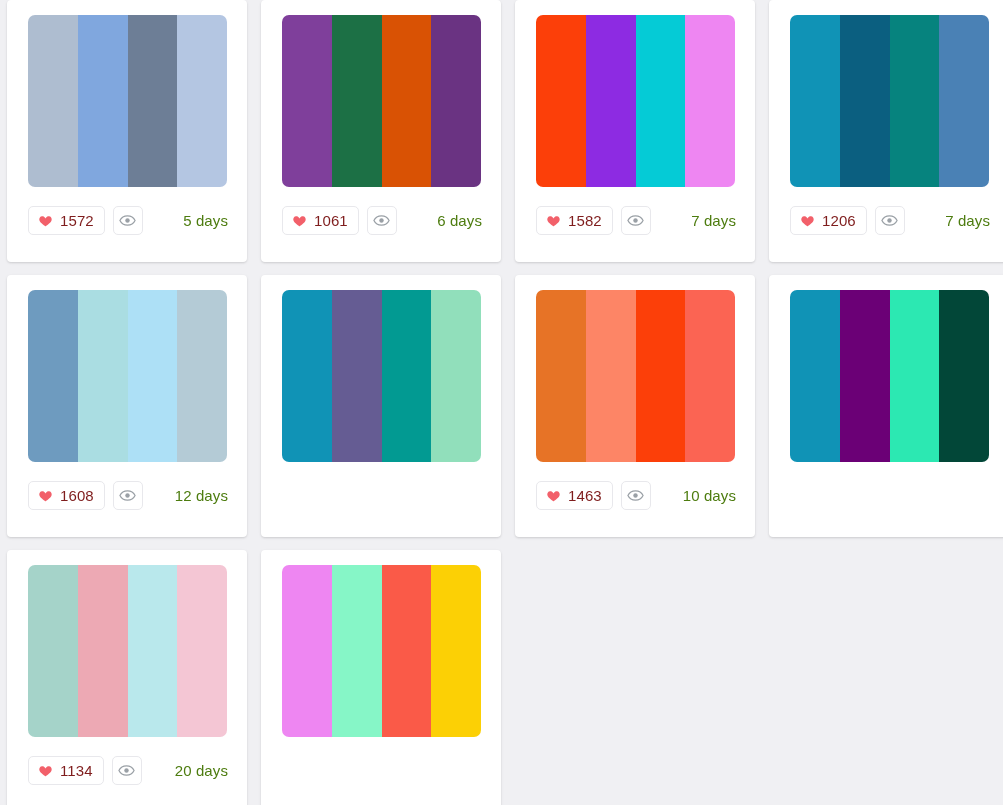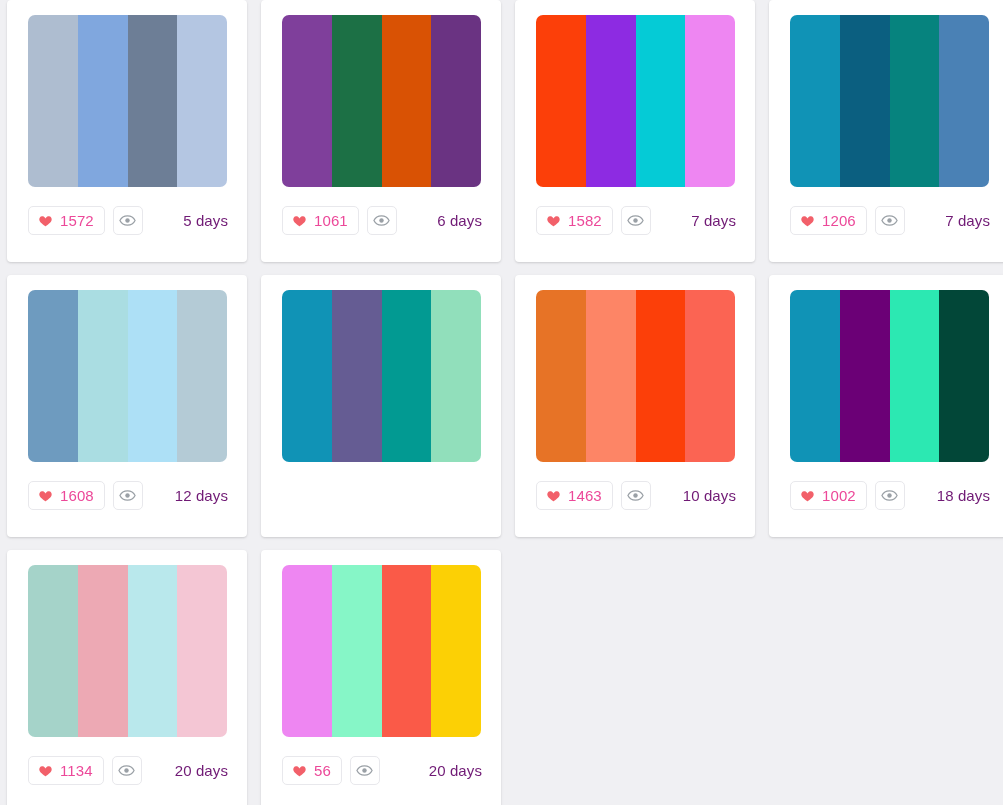--- a/index.html
+++ b/index.html
@@ -65,21 +65,21 @@
 
   .heart-icon {
     display: block;
     width: 15px;
     height: 14px;
     flex: none;
   }
 
   .likes-count {
     font-size: 15px;
-    color: #ec4899;
+    color: #7f1d1d;
     letter-spacing: 0.1px;
     line-height: 1;
   }
 
   .views-btn {
     display: inline-flex;
     align-items: center;
     justify-content: center;
     background: #ffffff;
     border: 1px solid #e8e8ec;
@@ -91,21 +91,21 @@
 
   .eye-icon {
     display: block;
     width: 17px;
     height: 17px;
   }
 
   .age-label {
     margin-left: auto;
     font-size: 15px;
-    color: #701a75;
+    color: #4d7c0f;
     letter-spacing: 0.1px;
     line-height: 1;
     white-space: nowrap;
   }
 </style>
 </head>
 <body>
 
 <div id="gallery">
   <div class="card">
@@ -263,35 +263,20 @@
     </div>
   </div>
 
   <div class="card">
     <div class="swatch">
       <div class="stripe" style="background: rgb(16, 147, 182);"></div>
       <div class="stripe" style="background: rgb(107, 0, 118);"></div>
       <div class="stripe" style="background: rgb(44, 232, 178);"></div>
       <div class="stripe" style="background: rgb(2, 71, 56);"></div>
     </div>
-    <div class="meta">
-      <div class="likes-pill">
-        <svg class="heart-icon" viewBox="0 0 24 24">
-          <path d="M12 21s-8.4-5.3-10.2-9.6C0.4 8.2 2.1 4.5 5.6 3.8c2.3-0.5 4.5 0.6 5.6 2.5l0.8 1.3 0.8-1.3c1.1-1.9 3.3-3 5.6-2.5 3.5 0.7 5.2 4.4 3.8 7.6C20.4 15.7 12 21 12 21z" fill="#f2606a"></path>
-        </svg>
-        <span class="likes-count">1002</span>
-      </div>
-      <div class="views-btn">
-        <svg class="eye-icon" viewBox="0 0 24 24">
-          <path d="M12 5.5C6.8 5.5 2.7 9.1 1.3 12c1.4 2.9 5.5 6.5 10.7 6.5s9.3-3.6 10.7-6.5C21.3 9.1 17.2 5.5 12 5.5z" fill="none" stroke="#9aa0a6" stroke-width="1.7"></path>
-          <circle cx="12" cy="12" r="3.1" fill="#9aa0a6"></circle>
-        </svg>
-      </div>
-      <span class="age-label">18 days</span>
-    </div>
   </div>
 
   <div class="card">
     <div class="swatch">
       <div class="stripe" style="background: rgb(165, 211, 201);"></div>
       <div class="stripe" style="background: rgb(237, 169, 180);"></div>
       <div class="stripe" style="background: rgb(185, 232, 236);"></div>
       <div class="stripe" style="background: rgb(244, 198, 212);"></div>
     </div>
     <div class="meta">
@@ -311,29 +296,14 @@
     </div>
   </div>
 
   <div class="card">
     <div class="swatch">
       <div class="stripe" style="background: rgb(238, 134, 242);"></div>
       <div class="stripe" style="background: rgb(134, 246, 199);"></div>
       <div class="stripe" style="background: rgb(250, 90, 72);"></div>
       <div class="stripe" style="background: rgb(252, 208, 5);"></div>
     </div>
-    <div class="meta">
-      <div class="likes-pill">
-        <svg class="heart-icon" viewBox="0 0 24 24">
-          <path d="M12 21s-8.4-5.3-10.2-9.6C0.4 8.2 2.1 4.5 5.6 3.8c2.3-0.5 4.5 0.6 5.6 2.5l0.8 1.3 0.8-1.3c1.1-1.9 3.3-3 5.6-2.5 3.5 0.7 5.2 4.4 3.8 7.6C20.4 15.7 12 21 12 21z" fill="#f2606a"></path>
-        </svg>
-        <span class="likes-count">56</span>
-      </div>
-      <div class="views-btn">
-        <svg class="eye-icon" viewBox="0 0 24 24">
-          <path d="M12 5.5C6.8 5.5 2.7 9.1 1.3 12c1.4 2.9 5.5 6.5 10.7 6.5s9.3-3.6 10.7-6.5C21.3 9.1 17.2 5.5 12 5.5z" fill="none" stroke="#9aa0a6" stroke-width="1.7"></path>
-          <circle cx="12" cy="12" r="3.1" fill="#9aa0a6"></circle>
-        </svg>
-      </div>
-      <span class="age-label">20 days</span>
-    </div>
   </div>
 </div>
 
 </body></html>

